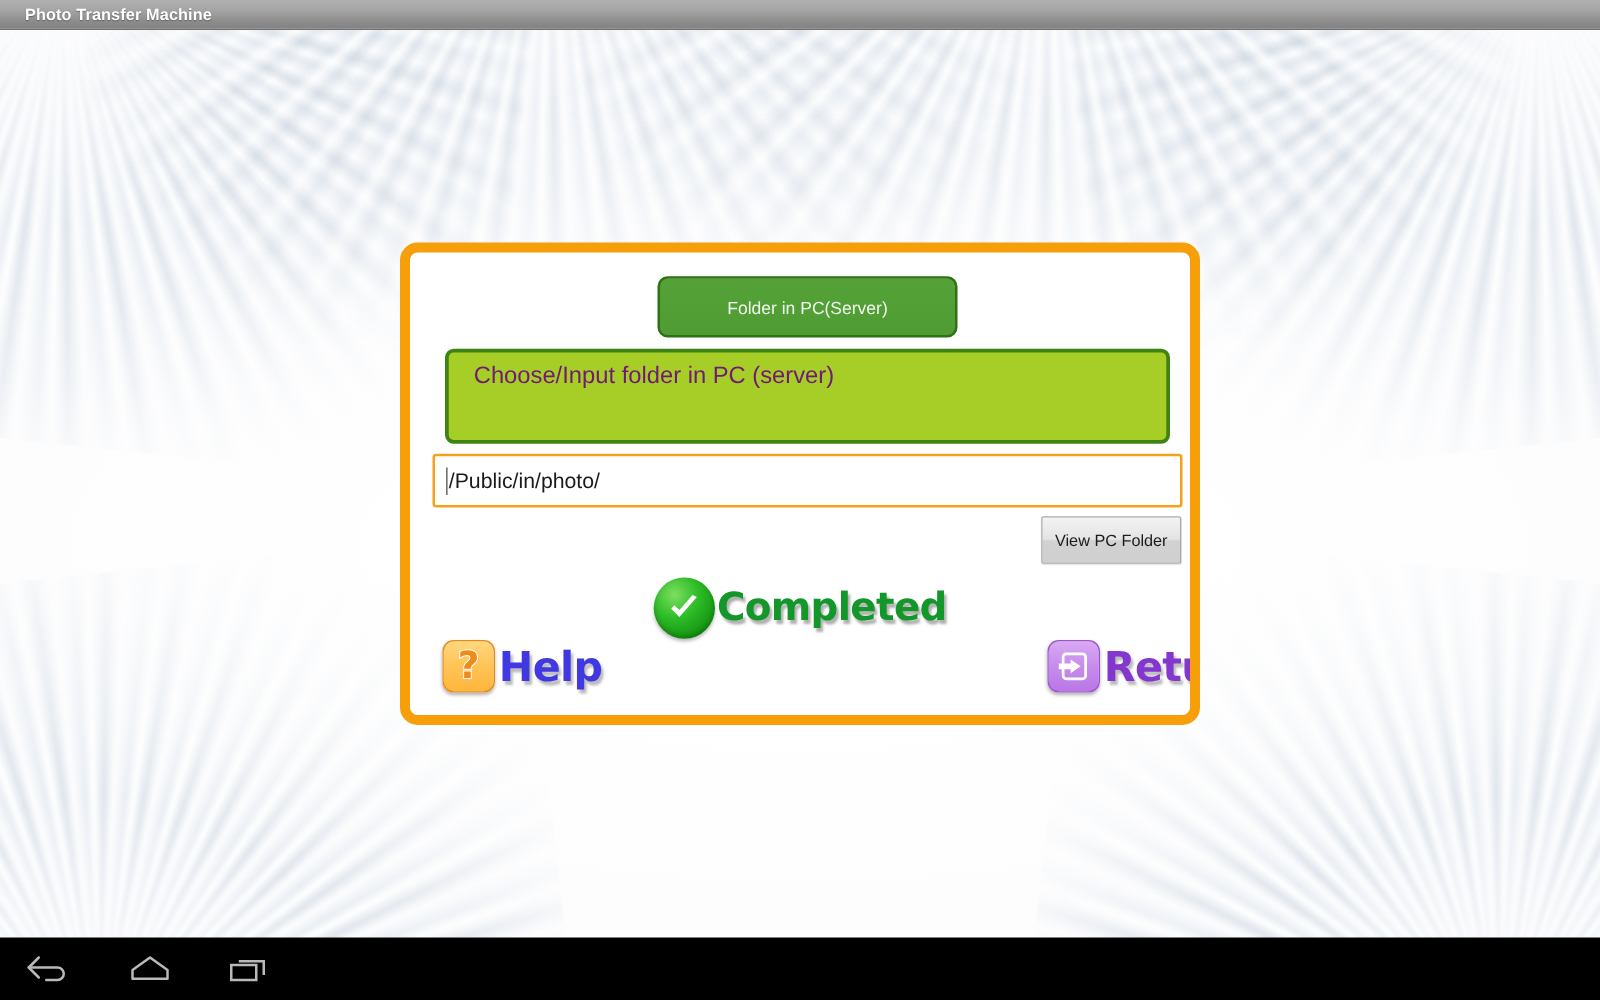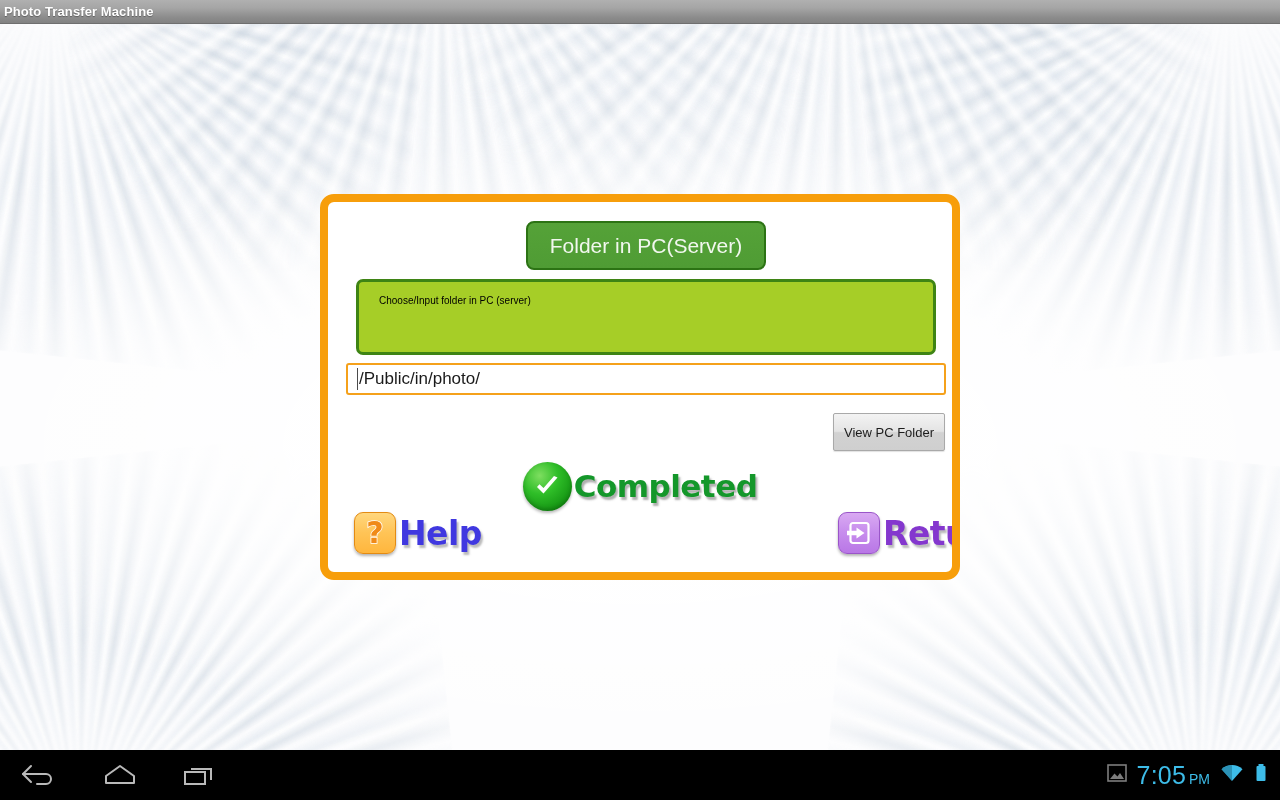--- a/index.html
+++ b/index.html
@@ -15,21 +15,21 @@
     position: absolute; left: 0; top: 0;
     width: 1280px; height: 24px;
     background: linear-gradient(to bottom, #b0b0b0 0%, #a5a5a5 35%, #8c8c8c 75%, #828282 100%);
     display: flex; align-items: center;
     border-bottom: 1px solid #6f6f6f;
   }
   #titlebar .title {
     color: #ffffff;
     font-size: 13px;
     font-weight: bold;
-    margin-left: 4px;
+    margin-left: 20px;
     letter-spacing: .1px;
     text-shadow: 0 1px 1px rgba(0,0,0,.35);
   }
 
   
   #wallpaper {
     position: absolute; left: 0; top: 24px;
     width: 1280px; height: 726px;
     background: #fdfdfe;
     overflow: hidden;
@@ -73,39 +73,39 @@
 
   
   #header-btn {
     position: absolute; left: 198px; top: 19px;
     width: 240px; height: 49px;
     background: linear-gradient(to bottom, #55a238 0%, #4f9c34 100%);
     border: 2px solid #2c7314;
     border-radius: 8px;
     display: flex; align-items: center; justify-content: center;
     color: #f1f7ee;
-    font-size: 21px;
+    font-size: 14px;
   }
 
   
   #info-box {
     position: absolute; left: 28px; top: 77px;
     width: 580px; height: 76px;
     background: #A6CE27;
     border: 3px solid #3E8414;
     border-radius: 7px;
     padding: 11px 20px 0 20px;
   }
-  #info-box .line { color: #000000; font-size: 10px; line-height: 15px; }
+  #info-box .line { color: #701a75; font-size: 19px; line-height: 15px; }
   #info-box .line.l2 { margin-top: 20px; }
 
   
   #path-input {
     position: absolute; left: 18px; top: 161px;
-    width: 600px; height: 32px;
+    width: 600px; height: 43px;
     background: #ffffff;
     border: 2px solid #F5A11B;
     border-radius: 3px;
     display: flex; align-items: center;
     padding-left: 9px;
   }
   #caret {
     width: 1px; height: 22px;
     background: #4b4b4b;
     margin-right: 1px;
@@ -302,38 +302,14 @@
 
   <div class="nav-btn">
     <svg width="40" height="26" viewBox="0 0 40 26" aria-hidden="true">
       <rect x="5" y="10" width="20" height="12" fill="none" stroke="#b9b9b9" stroke-width="2"></rect>
       <path d="M11 7 L31 7 L31 18" fill="none" stroke="#b9b9b9" stroke-width="2"></path>
     </svg>
   </div>
 
   <div id="nav-spacer"></div>
 
-  <div id="sys-status">
-    <span>
-      <svg width="22" height="22" viewBox="0 0 22 22" aria-hidden="true">
-        <rect x="2" y="3" width="18" height="16" fill="none" stroke="#7d7d7d" stroke-width="1.6"></rect>
-        <path d="M4 17 L8.5 11.5 L11.5 14.5 L14 11 L18 17 Z" fill="#7d7d7d"></path>
-      </svg>
-    </span>
-    <span class="clock-wrap">
-      <span id="clock">7:05</span>
-      <span id="ampm">PM</span>
-    </span>
-    <span>
-      <svg width="26" height="22" viewBox="0 0 26 22" aria-hidden="true">
-        <path d="M13 19 L2.5 7.2 A15.5 15.5 0 0 1 23.5 7.2 Z" fill="#3DBCE8"></path>
-        <path d="M13 19 L2.5 7.2 A15.5 15.5 0 0 1 13 3.2 Z" fill="#1d6f8c" opacity=".55"></path>
-      </svg>
-    </span>
-    <span>
-      <svg width="14" height="22" viewBox="0 0 14 22" aria-hidden="true">
-        <rect x="4.5" y="2" width="5" height="2" fill="#3DBCE8"></rect>
-        <rect x="2.5" y="4" width="9" height="15" rx="1" fill="#3DBCE8"></rect>
-      </svg>
-    </span>
-  </div>
 
 </div>
 
 </body></html>

